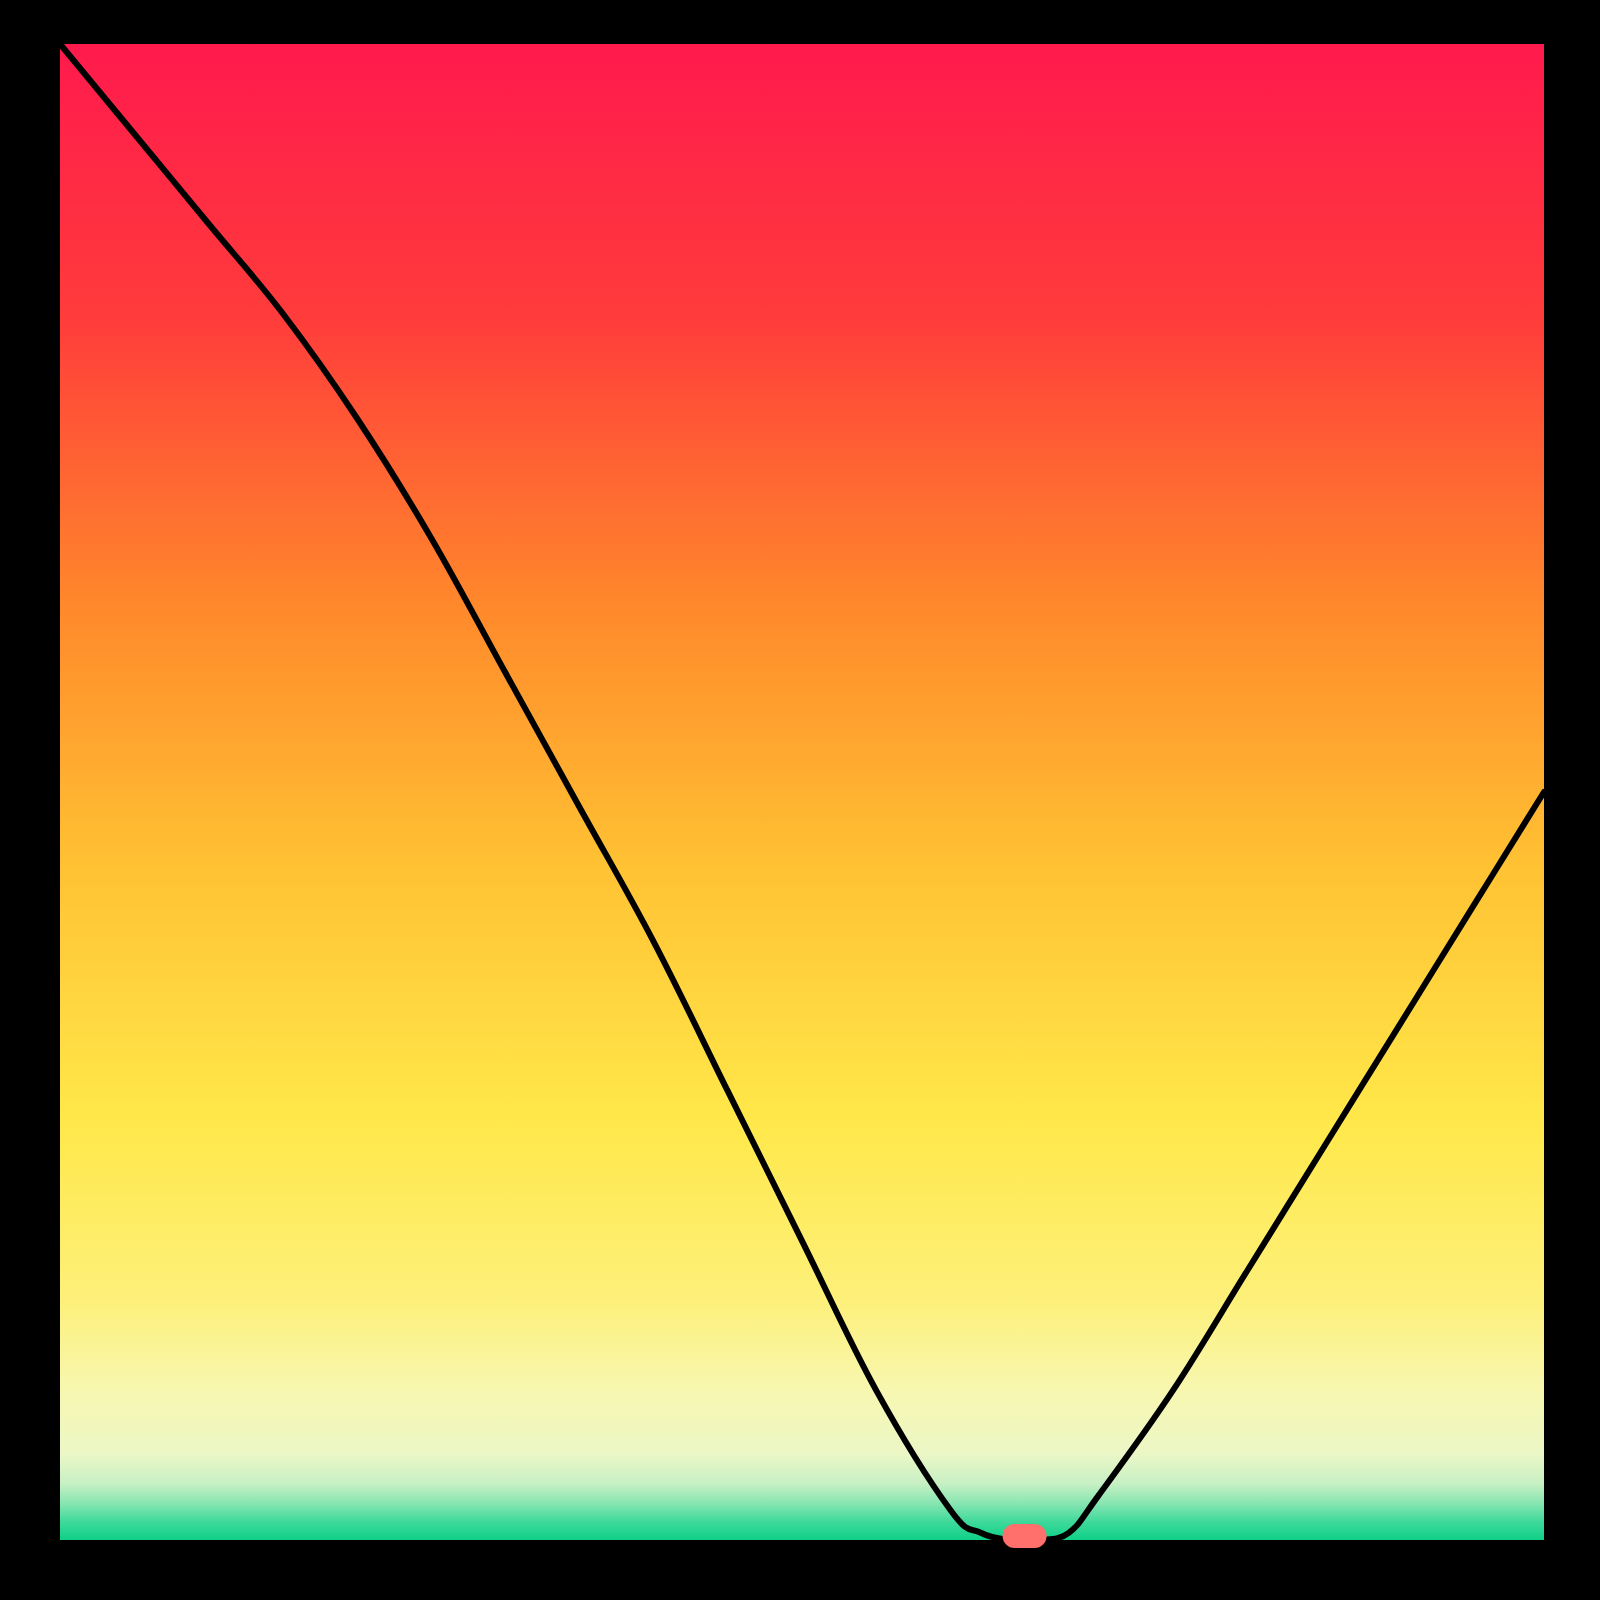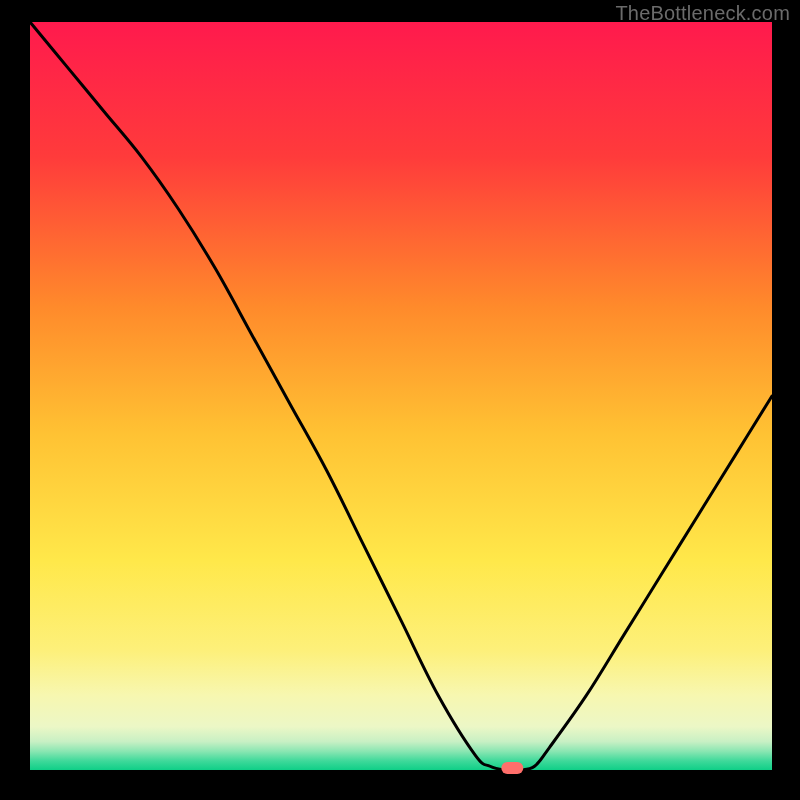--- a/index.html
+++ b/index.html
@@ -26,21 +26,20 @@
     color: #6b6b6b;
     font-size: 20px;
     letter-spacing: 0.2px;
     font-weight: 400;
   }
 </style>
 </head>
 <body>
 
 <div class="chart-wrap">
-  <div class="watermark">TheBottleneck.com</div>
   <svg id="chart-svg" width="800" height="800" viewBox="0 0 800 800">
       <defs>
         <linearGradient id="bg-grad" x1="0" y1="0" x2="0" y2="1">
           <stop offset="0%" stop-color="#ff1a4d"></stop>
           <stop offset="18%" stop-color="#ff3b3b"></stop>
           <stop offset="38%" stop-color="#ff8a2b"></stop>
           <stop offset="55.00000000000001%" stop-color="#ffc233"></stop>
           <stop offset="72%" stop-color="#ffe84a"></stop>
           <stop offset="84%" stop-color="#fdf07a"></stop>
           <stop offset="90%" stop-color="#f7f7b0"></stop>

